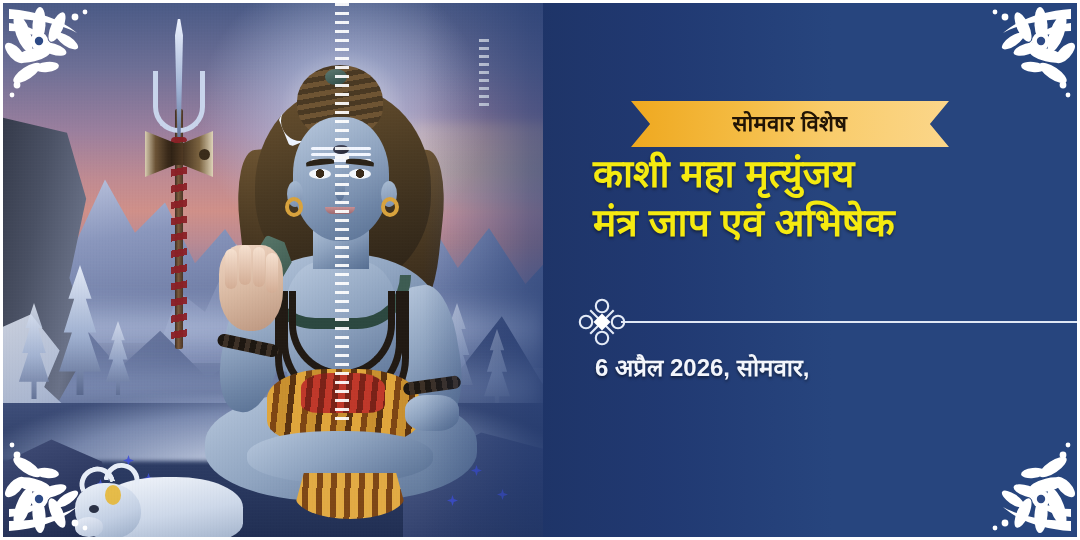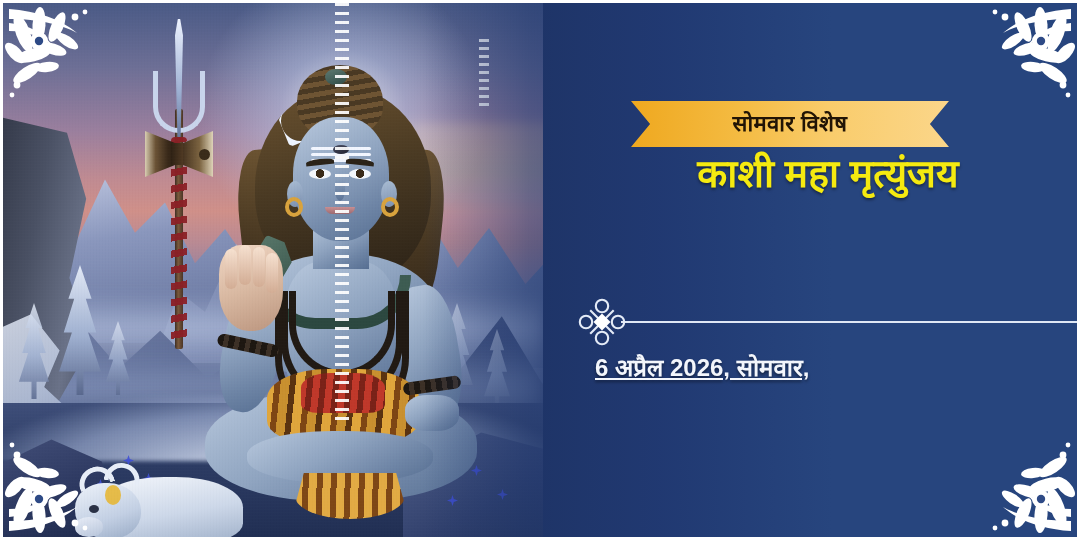--- a/index.html
+++ b/index.html
@@ -213,26 +213,26 @@
     background:linear-gradient(90deg,#efa81f 0%,#f4bb42 34%,#f9cc6b 62%,#fbd68a 100%);
     clip-path:polygon(0% 0%, 100% 0%, 94% 50%, 100% 100%, 0% 100%, 6% 50%);
     display:flex; align-items:center; justify-content:center;margin-top:16px;
   }
   .badge-text{ font-size:22px; font-weight:bold; color:#211405; letter-spacing:.3px; line-height:1; }
   .title{
     position:absolute; left:60px; top:146px; width:470px;
     color:#f5ea10; font-size:39px; font-weight:bold; line-height:1.26;
     text-shadow:0 2px 3px rgba(0,0,0,.42);
   }
-  .title span{ display:block;text-align:center; }
+  .title span{ display:block; }
   .divline{ position:absolute; left:44px; top:318px; width:504px; height:1px; }
   .divline .rule{ position:absolute; left:44px; top:0; width:506px; height:2px; background:#dfe7f5; }
   .ornament{ position:absolute; left:0; top:-23px; width:50px; height:48px; }
   .datewrap{ position:absolute; left:62px; top:348px; width:470px; color:#f3f6fc;
-    font-size:24px; font-weight:bold; line-height:1.45; text-shadow:0 2px 3px rgba(0,0,0,.45);text-decoration:underline; }
+    font-size:24px; font-weight:bold; line-height:1.45; text-shadow:0 2px 3px rgba(0,0,0,.45); }
   .datewrap span{ display:block; }
 </style>
 </head>
 <body>
 
 <div id="banner">
 
   <div class="art">
     <div class="sky"></div>
     <div class="rainbow"></div>
@@ -354,20 +354,21 @@
   <div class="rightwash"></div>
 
   <div class="content">
 
     <div class="badge">
       <span class="badge-text">सोमवार विशेष</span>
     </div>
 
     <div class="title">
       <span>काशी महा मृत्युंजय</span>
+      <span>मंत्र जाप एवं अभिषेक</span>
     </div>
 
     <div class="divline">
       <div class="rule"></div>
       <span class="ornament">
         <svg viewBox="0 0 50 48" width="50" height="48" aria-hidden="true">
           <g fill="none" stroke="#e4ebf7" stroke-width="2.1">
             <circle cx="25" cy="8" r="6.2"></circle>
             <circle cx="25" cy="40" r="6.2"></circle>
             <circle cx="9" cy="24" r="6.2"></circle>

